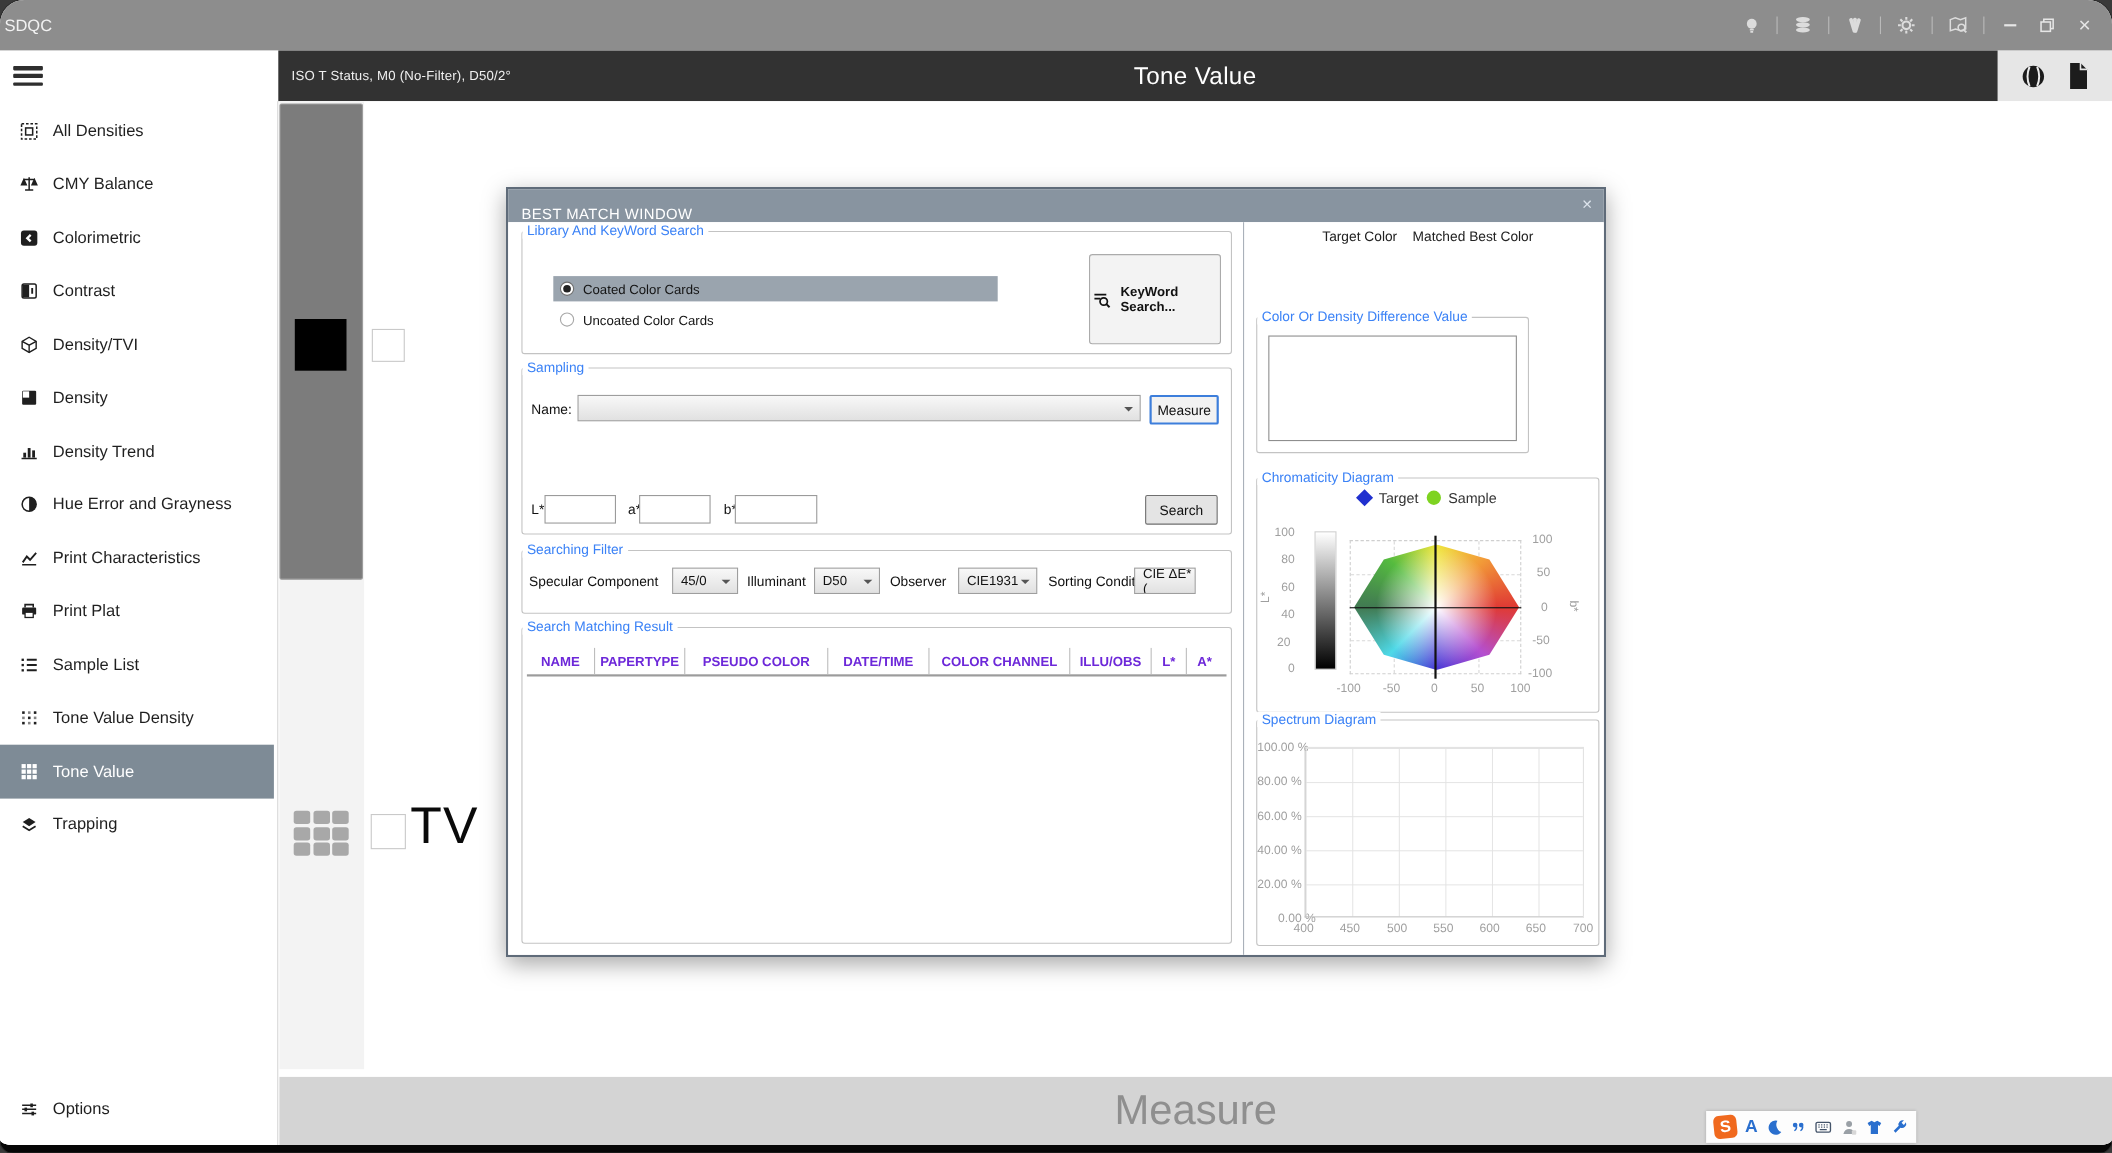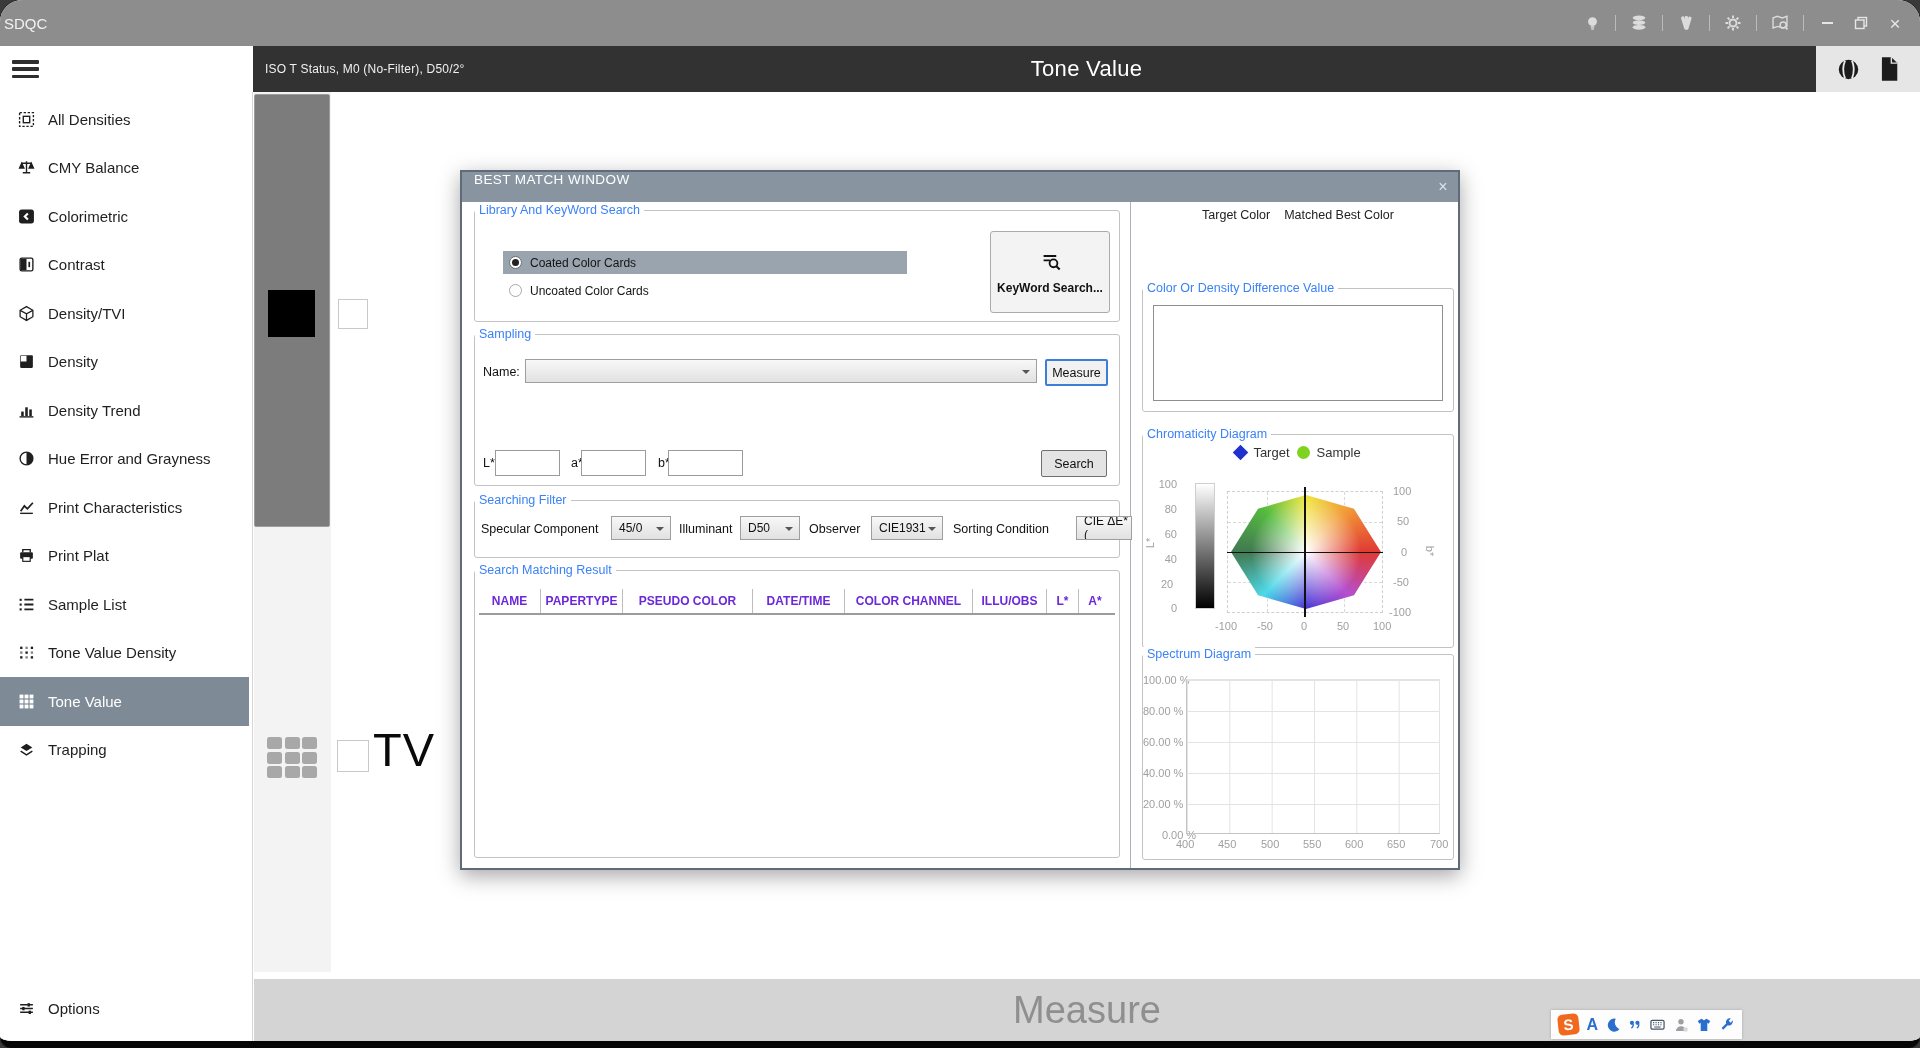--- a/index.html
+++ b/index.html
@@ -38,31 +38,31 @@
   .dots i{background:#a8a8a8;border-radius:2.5px}
   .tv-label{position:absolute;left:119px;top:630px;font-size:47px;color:#0a0a0a;letter-spacing:1px}
   
   .measure-bar{position:absolute;left:254px;right:0;bottom:0;height:62px;background:#d4d4d4;display:flex;align-items:center;justify-content:center;cursor:pointer}
   .measure-text{font-size:38px;color:#8f8f8f;font-weight:400}
   .sogou{position:absolute;right:178px;bottom:2px;height:29px;background:#fdfdfd;display:flex;align-items:center;gap:7px;padding:0 7px;box-shadow:0 0 3px rgba(0,0,0,.2)}
   .sogou-logo{width:21px;height:21px;background:#f0691e;border-radius:5px;color:#fff;font-weight:bold;font-size:15px;display:flex;align-items:center;justify-content:center;transform:rotate(-6deg)}
   .sogou-a{color:#2a6fce;font-weight:bold;font-size:16px}
   
   .dialog{position:absolute;left:460px;top:170px;width:1000px;height:700px;background:#fff;border:2px solid #5f6b79;box-shadow:0 6px 20px rgba(0,0,0,.35)}
-  .dlg-titlebar{height:30px;background:#8894a0;color:#fff;display:flex;align-items:flex-start;padding-left:12px;font-size:13.5px;letter-spacing:.4px;position:relative}
+  .dlg-titlebar{height:30px;background:#8894a0;color:#fff;display:flex;align-items:flex-end;padding-left:12px;font-size:13.5px;letter-spacing:.4px;position:relative}
   .dlg-close{position:absolute;right:10px;top:6px;color:#dde4ec;font-size:16px;cursor:pointer}
   .dlg-body{position:relative;width:100%;height:666px;background:#fff}
   .panel-divider{position:absolute;left:668px;top:0;bottom:0;width:1px;background:#aab1ba}
   .grp{position:absolute;border:1px solid #c3c3c3;border-radius:3px}
   .lg{position:absolute;top:-8px;left:0;background:#fff;padding:0 4px;font-size:12.5px;color:#3b82f6;white-space:nowrap}
   .radio-row{position:absolute;display:flex;align-items:center;gap:8px;padding-left:6px;font-size:12px;color:#141414;cursor:pointer}
   .radio{width:13px;height:13px;border-radius:50%;background:#fff;border:1px solid #6e6e6e;display:flex;align-items:center;justify-content:center}
   .radio.on i{width:7px;height:7px;border-radius:50%;background:#222;display:block}
   .radio.off{border-color:#a8a8a8}
-  .kw-btn{position:absolute;left:515px;top:20px;width:120px;height:82px;background:#f3f3f3;border:1px solid #ababab;border-radius:3px;display:flex;flex-direction:column;align-items:center;justify-content:center;gap:8px;cursor:pointer}
+  .kw-btn{position:absolute;left:515px;top:20px;width:120px;height:82px;background:#f3f3f3;border:1px solid #ababab;border-radius:3px;display:flex;flex-direction:row;align-items:center;justify-content:center;gap:8px;cursor:pointer}
   .kw-btn span{font-size:12px;font-weight:bold;color:#111}
   .lbl{position:absolute;font-size:12.5px;color:#111;white-space:nowrap}
   .dd{position:absolute;height:24px;background:linear-gradient(#f8f8f8,#e1e1e1);border:1px solid #9e9e9e;display:flex;align-items:center;padding:0 18px 0 7px;font-size:12px;color:#111;overflow:hidden;cursor:pointer}
   .dd .chev{position:absolute;right:6px;top:10px;width:0;height:0;border-left:4px solid transparent;border-right:4px solid transparent;border-top:4.5px solid #555}
   .txt{position:absolute;height:26px;background:#fff;border:1px solid #9b9b9b;font-size:12px;padding:0 5px;font-family:"Liberation Sans",sans-serif}
   .btn{position:absolute;font-size:12.5px;color:#111;display:flex;align-items:center;justify-content:center;cursor:pointer;border-radius:2px}
   .btn-measure{left:570px;top:24px;width:63px;height:27px;background:#f2f2f2;border:2px solid #3d7edb}
   .btn-search{left:566px;top:115px;width:66px;height:27px;background:#e4e4e4;border:1px solid #6f6f6f}
   .thead{position:absolute;left:4px;right:4px;top:18px;display:flex;border-bottom:2.5px solid #9c9c9c}
   .th{height:24px;display:flex;align-items:center;justify-content:center;font-size:12px;font-weight:bold;color:#6d28d9;border-right:1px solid #bdbdbd;cursor:pointer}
@@ -430,21 +430,21 @@
         <div class="dd" style="left:265px;top:15px;width:60px">
             <span>D50</span>
             <i class="chev"></i>
           </div>
         <span class="lbl" style="left:334px;top:21px">Observer</span>
         <div class="dd" style="left:396px;top:15px;width:72px">
             <span>CIE1931</span>
             <i class="chev"></i>
           </div>
         <span class="lbl" style="left:478px;top:21px">Sorting Condition</span>
-        <div class="dd" style="left:601px;top:15px;width:56px;padding-right:0">
+        <div class="dd" style="left:556px;top:15px;width:56px;padding-right:0">
             <span>CIE ΔE*(</span>
           </div>
       </div>
 
       <div class="grp" style="left:12px;top:368px;width:646px;height:288px">
         <span class="lg">Search Matching Result</span>
         <div class="thead">
           <div class="th" style="width:62px">NAME</div>
           <div class="th" style="width:82px">PAPERTYPE</div>
           <div class="th" style="width:130px">PSEUDO COLOR</div>
@@ -455,21 +455,21 @@
           <div class="th" style="width:32px">A*</div>
         </div>
         <div style="position:absolute;left:4px;right:4px;top:44px;bottom:4px"></div>
       </div>
 
       <div class="swatch-row">
         <span>Target Color</span>
         <span>Matched Best Color</span>
       </div>
 
-      <div class="grp" style="left:680px;top:86px;width:312px;height:124px">
+      <div class="grp" style="left:680px;top:86px;width:248px;height:124px">
         <span class="lg">Color Or Density Difference Value</span>
         <div class="inner-box"></div>
       </div>
 
       <div class="grp" style="left:680px;top:232px;width:312px;height:214px">
         <span class="lg">Chromaticity Diagram</span>
         <div class="cleg">
           <span class="diamond"></span>
           <span>Target</span>
           <span class="gdot"></span>

